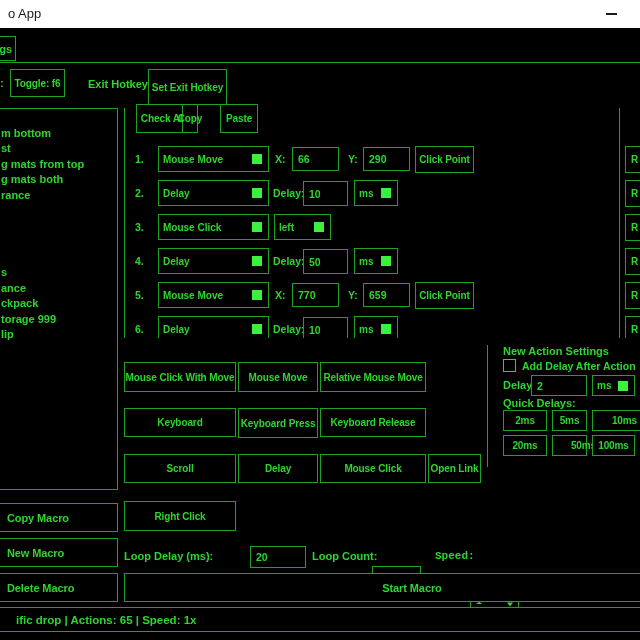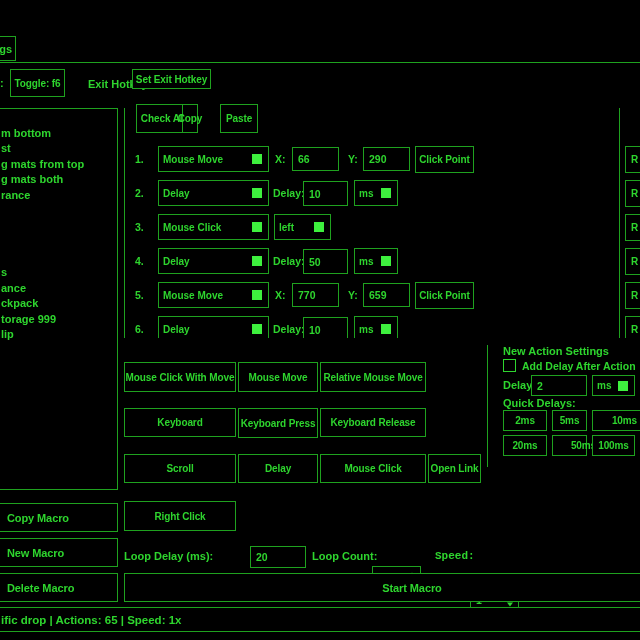--- a/index.html
+++ b/index.html
@@ -71,35 +71,41 @@
   .spin-arrows{position:absolute;right:5px;top:50%;transform:translateY(-50%);display:flex;
        flex-direction:column;gap:3px;align-items:center;}
   .tri-up{width:0;height:0;border-left:3px solid transparent;border-right:3px solid transparent;
        border-bottom:4px solid var(--green,#2ed52e);}
   .tri-down{width:0;height:0;border-left:3px solid transparent;border-right:3px solid transparent;
        border-top:4px solid var(--green,#2ed52e);}
   
   .statusbar{left:0;top:607px;width:640px;height:25px;border-top:1px solid var(--border,#1fa21f);
        border-bottom:1px solid var(--border,#1fa21f);box-sizing:border-box;display:flex;align-items:center;
        background:#000;}
-  .statusbar .lbl{font-size:11.5px;padding-left:1px;}
+  .statusbar .lbl{font-size:11.5px;padding-left:16px;}
 </style>
 </head>
 <body>
 
 <div class="window">
 
+  <div class="abs titlebar">
+    <div class="abs title-text">o App</div>
+    <div class="abs min-btn">
+      <div class="min-glyph"></div>
+    </div>
+  </div>
 
   <div class="abs menu-tab">gs</div>
   <div class="abs hline" style="left:0;top:62px;width:640px;"></div>
 
   <div class="abs lbl" style="left:0;top:77px;">:</div>
   <div class="abs btn" style="left:10px;top:69px;width:55px;height:28px;">Toggle: f6</div>
   <div class="abs lbl" style="left:88px;top:78px;">Exit Hotkey:</div>
-  <div class="abs btn" style="left:132px;top:69px;width:79px;height:20px;">Set Exit Hotkey</div>
+  <div class="abs btn" style="left:148px;top:69px;width:79px;height:36px;">Set Exit Hotkey</div>
 
   <div class="abs panel sidebar">
     <div class="sidebar-list">
       <div class="sidebar-item"></div>
       <div class="sidebar-item">m bottom</div>
       <div class="sidebar-item">st</div>
       <div class="sidebar-item">g mats from top</div>
       <div class="sidebar-item">g mats both</div>
       <div class="sidebar-item">rance</div>
       <div class="sidebar-item"></div>

